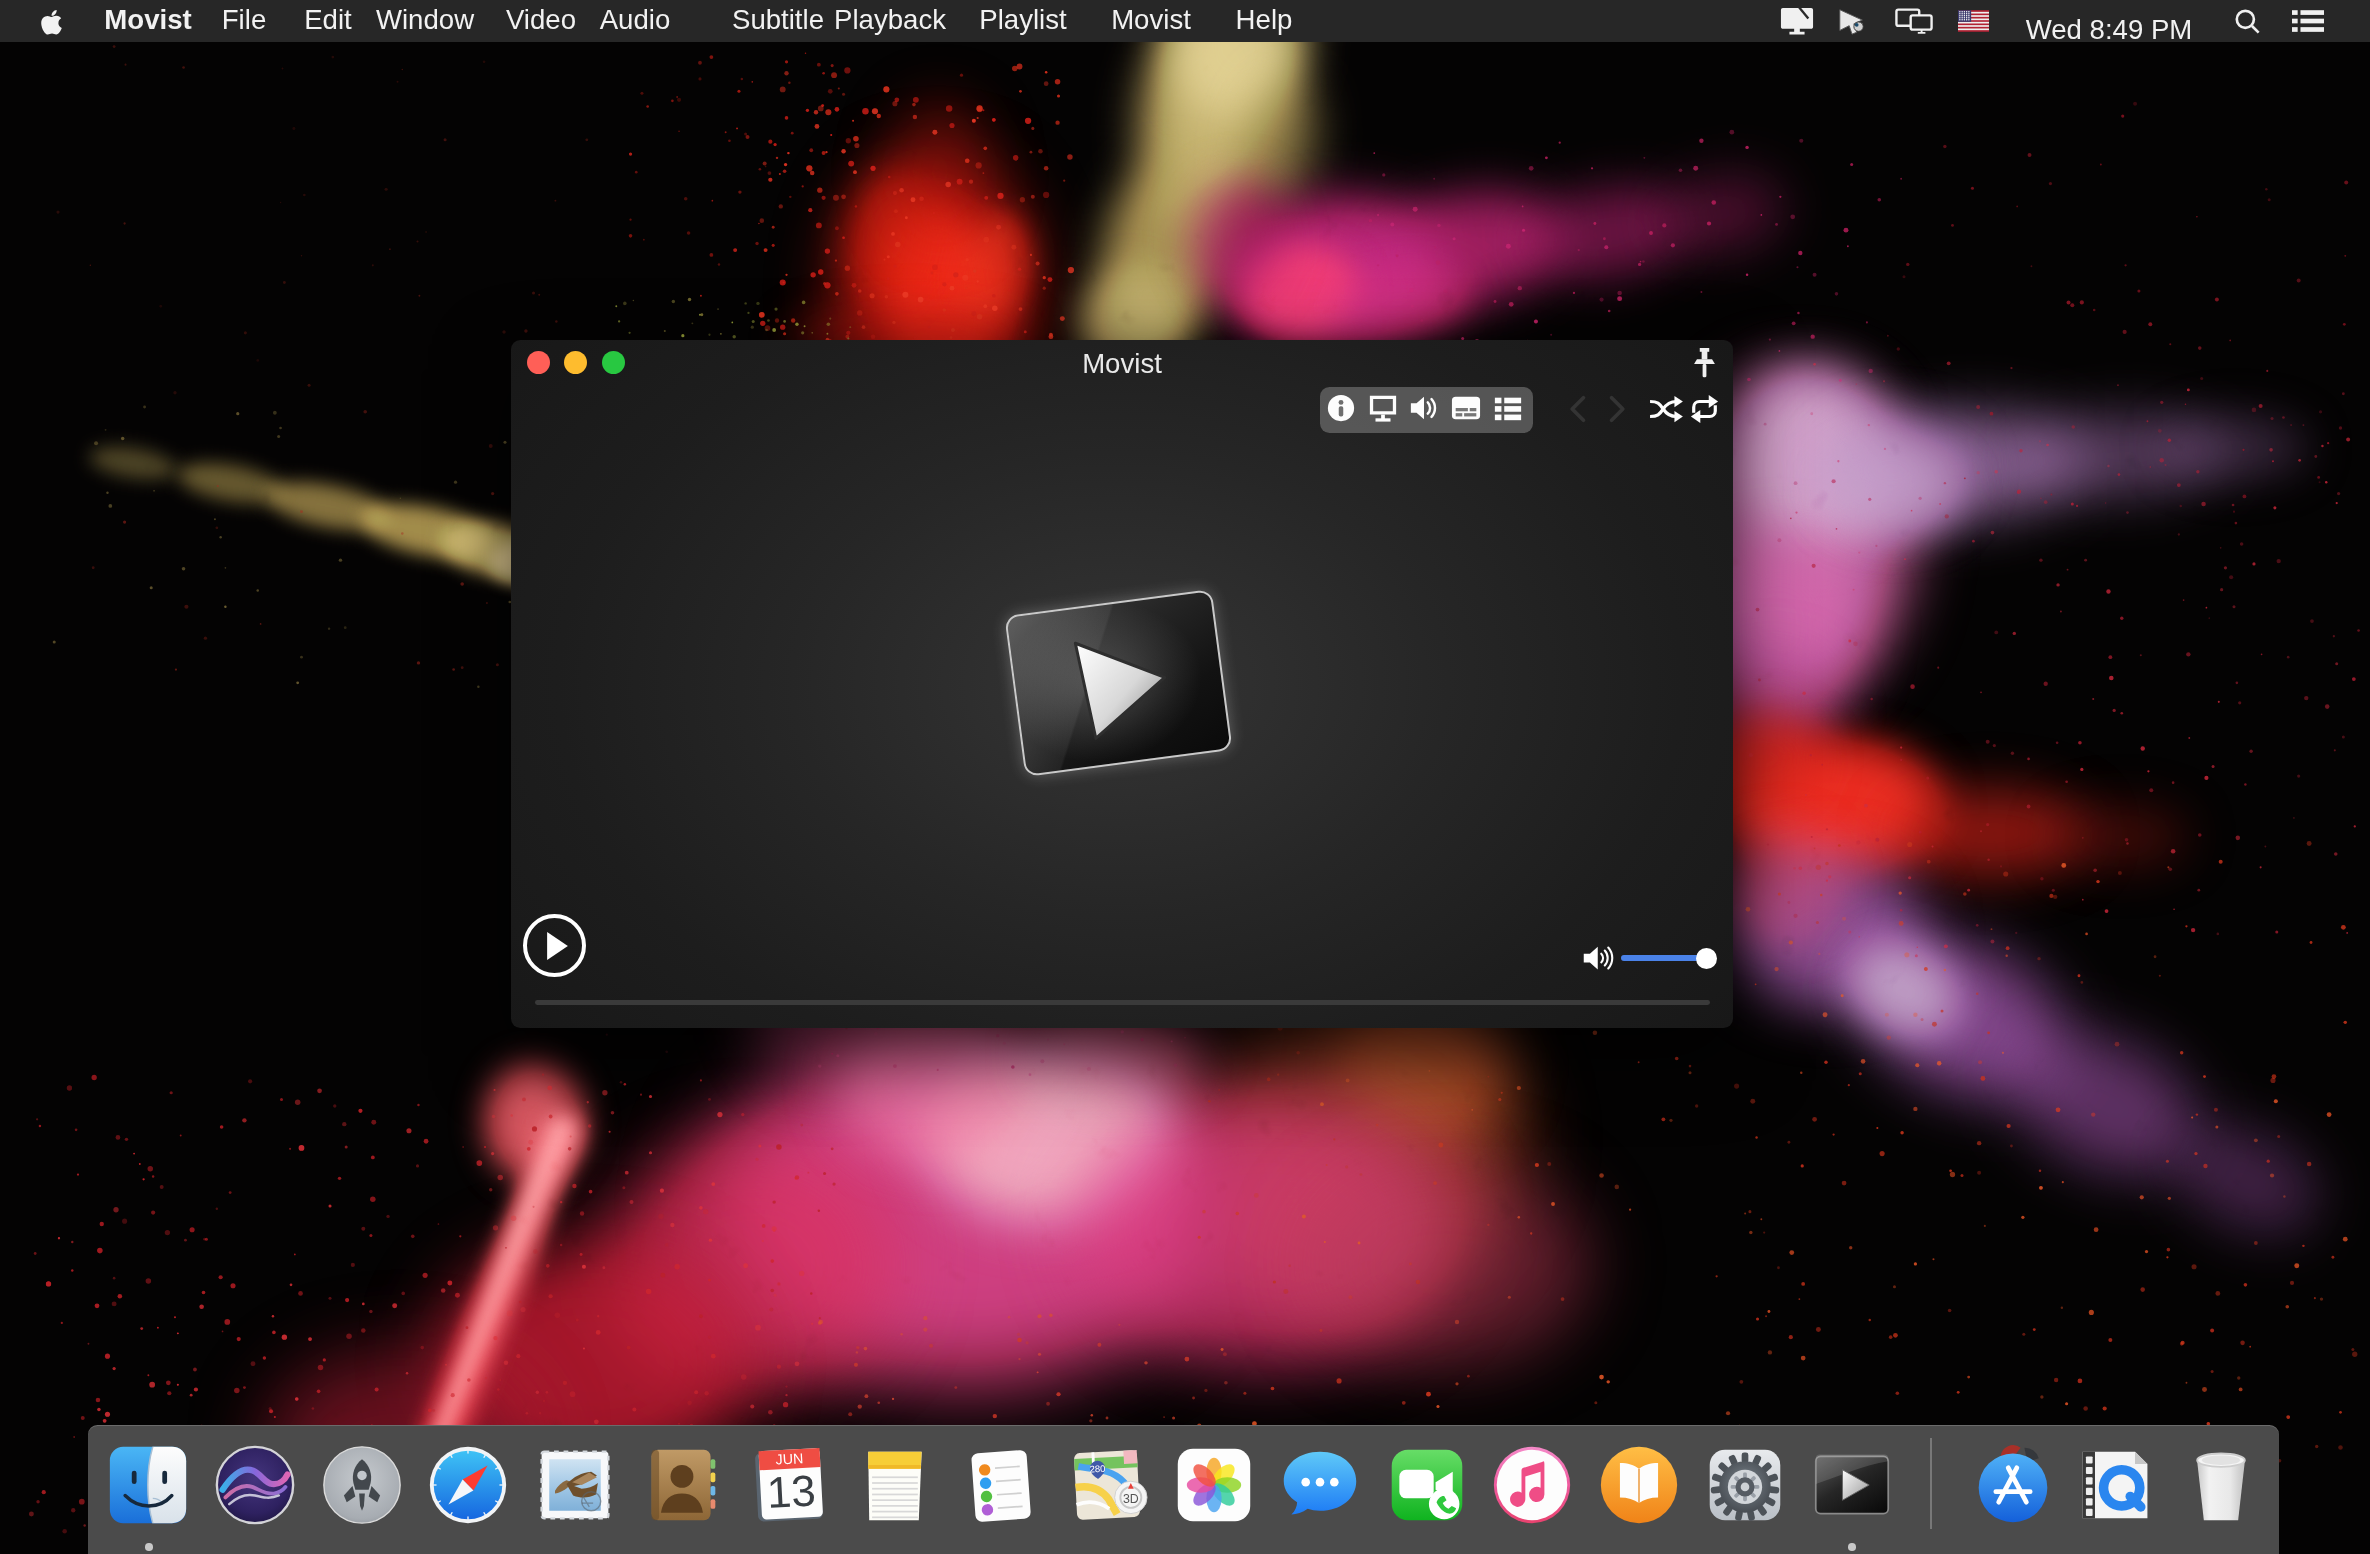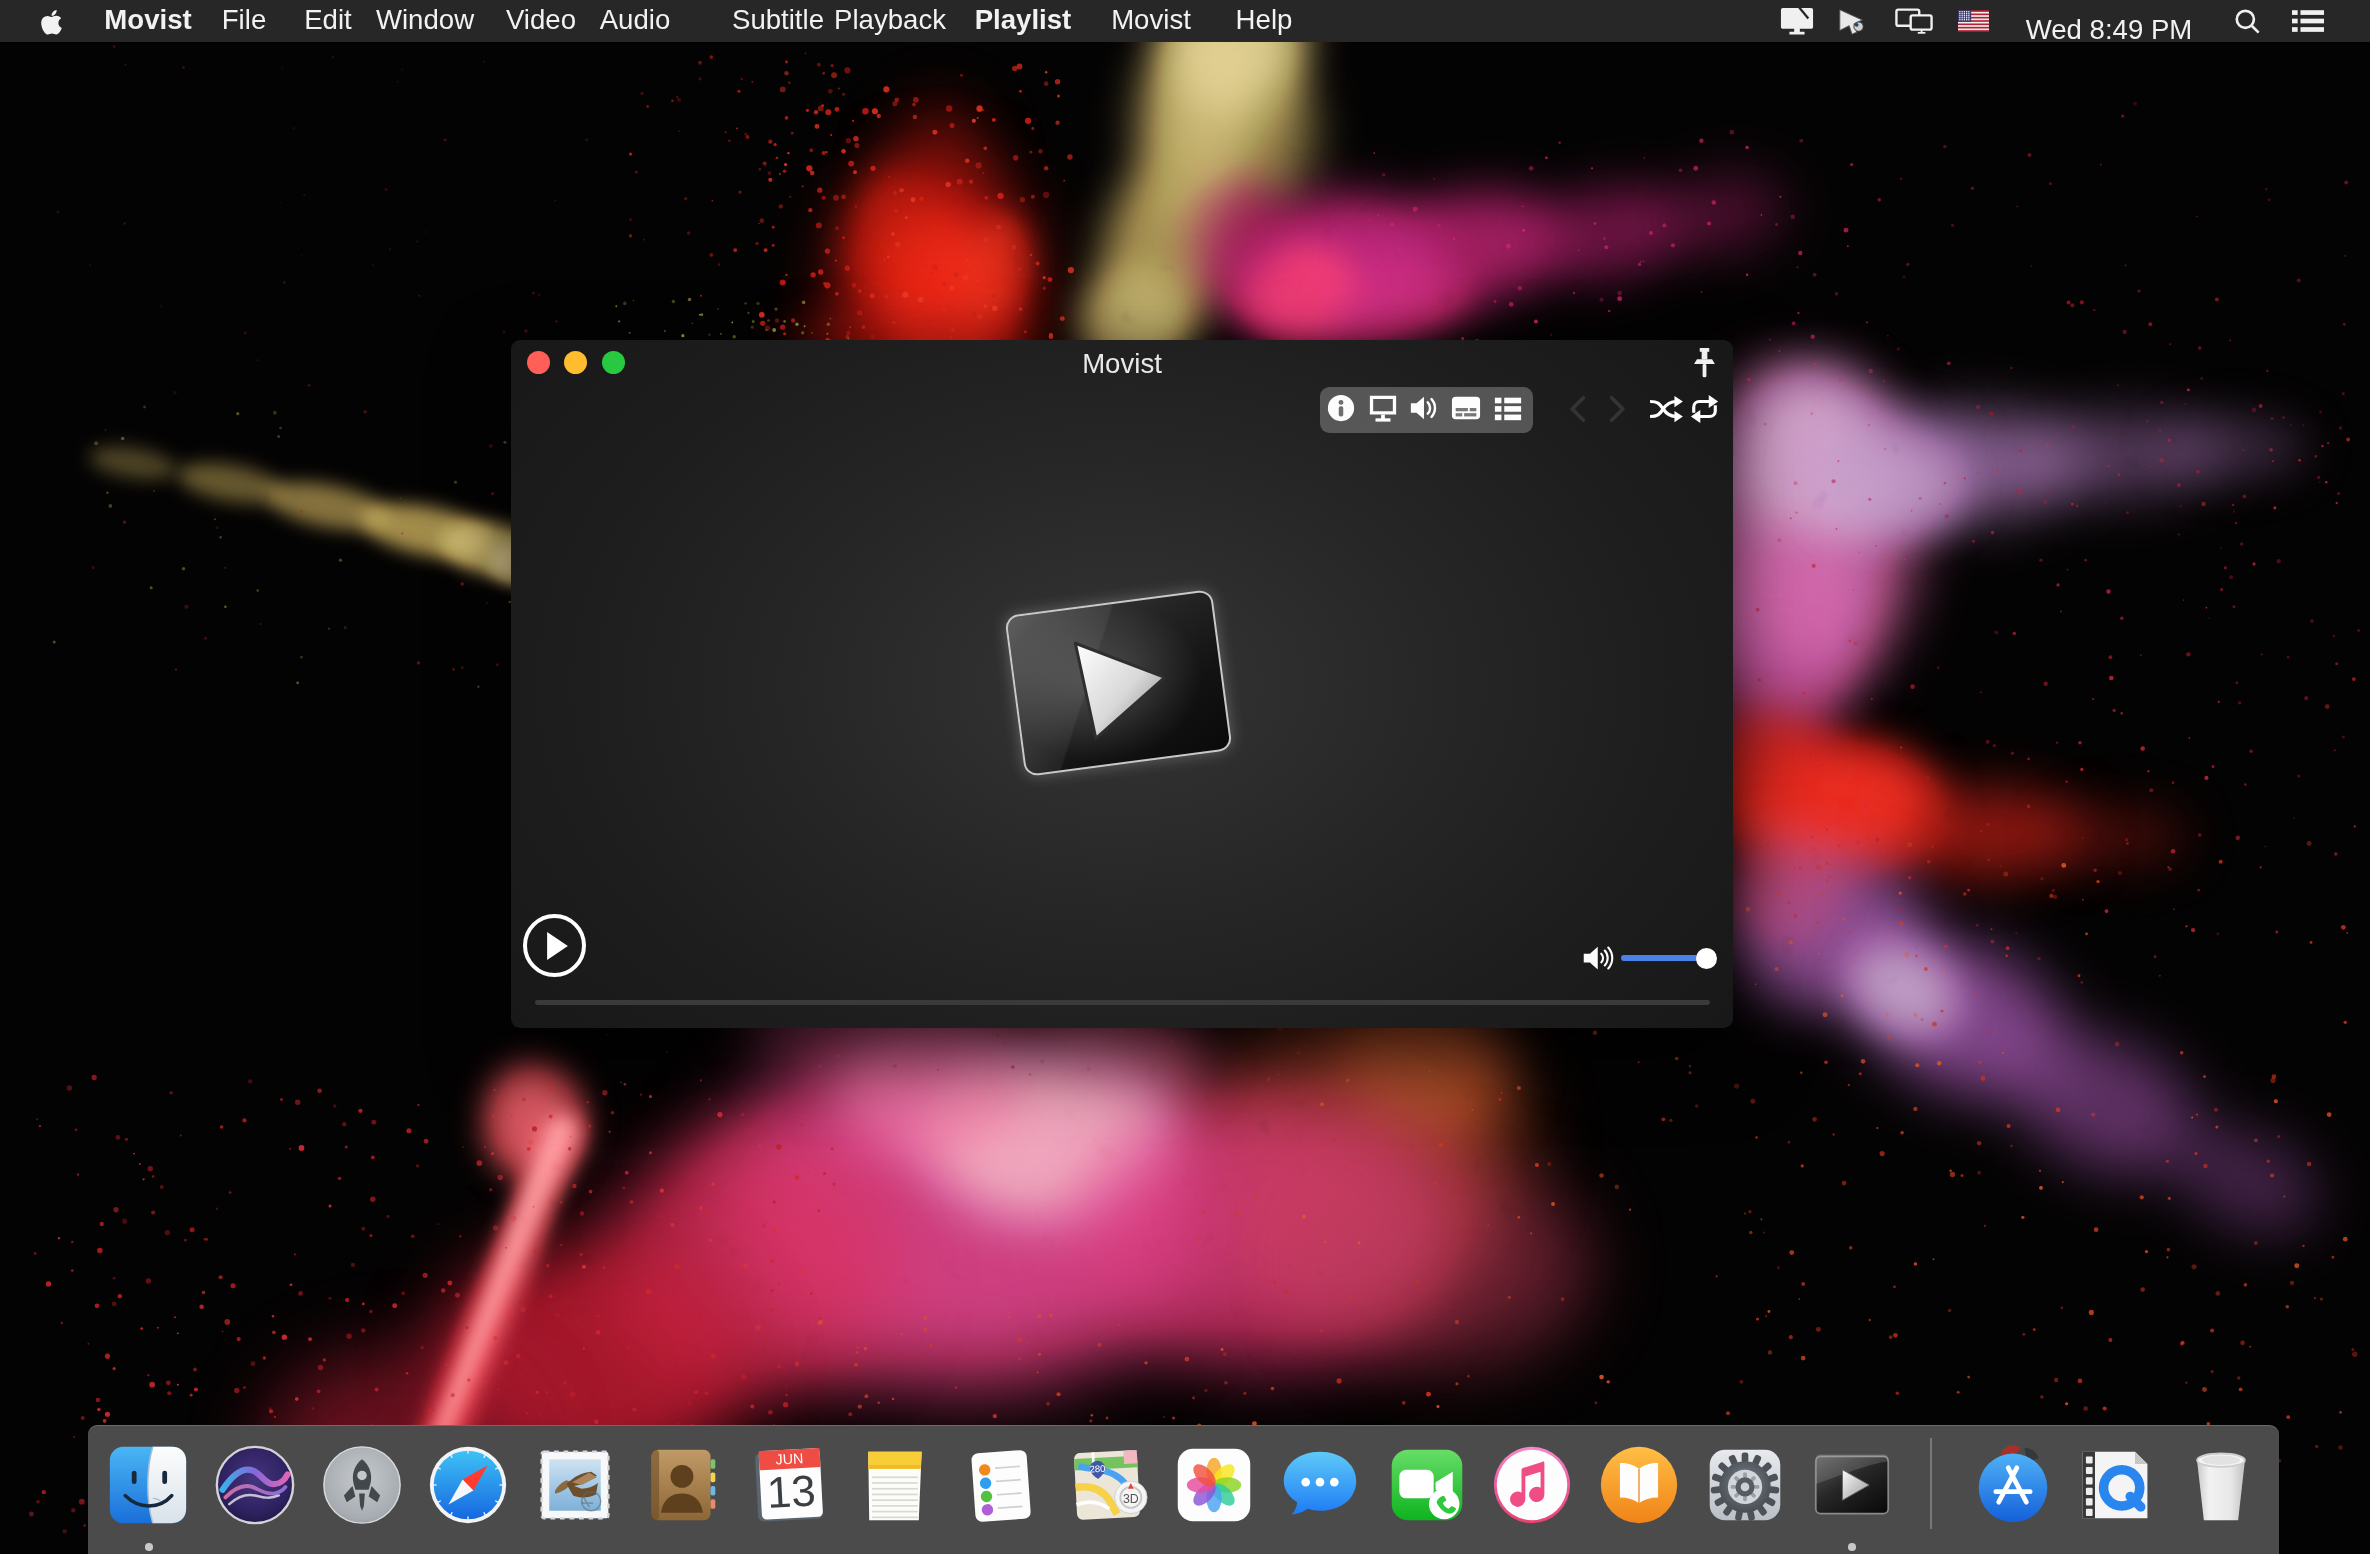--- a/index.html
+++ b/index.html
@@ -1719,21 +1719,21 @@
       <path d="M318.7 268.7c-.2-36.7 16.4-64.4 50-84.8-18.8-26.9-47.2-41.7-84.7-44.6-35.5-2.7-74.3 20.7-88.5 20.7-15 0-49.4-19.7-76.4-19.7C63.3 141.2 4 184.8 4 273.5q0 39.3 14.4 81.2c12.8 36.7 59 126.7 107.2 125.2 25.2-.6 43-17.9 75.8-17.9 31.8 0 48.3 17.9 76.4 17.9 48.6-.7 90.4-82.5 102.6-119.3-65.2-30.7-61.7-90-61.7-91.9zm-56.6-164.2c27.3-32.4 24.8-61.9 24-72.5-24.1 1.4-52 16.4-67.9 34.9-17.5 19.8-27.8 44.3-25.6 71.9 26.1 2 49.9-11.4 69.5-34.3z"></path>
     </svg>
 <span style="position:absolute;left:148px;top:3.8px;transform:translateX(-50%);font-weight:bold;">Movist</span>
 <span style="position:absolute;left:244px;top:3.8px;transform:translateX(-50%);">File</span>
 <span style="position:absolute;left:328px;top:3.8px;transform:translateX(-50%);">Edit</span>
 <span style="position:absolute;left:425px;top:3.8px;transform:translateX(-50%);">Window</span>
 <span style="position:absolute;left:533px;top:3.8px;transform:translateX(-50%);margin-left:8px;">Video</span>
 <span style="position:absolute;left:635px;top:3.8px;transform:translateX(-50%);">Audio</span>
 <span style="position:absolute;left:751px;top:3.8px;transform:translateX(-50%);margin-left:27px;">Subtitle</span>
 <span style="position:absolute;left:890px;top:3.8px;transform:translateX(-50%);">Playback</span>
-<span style="position:absolute;left:1023px;top:3.8px;transform:translateX(-50%);font-weight:bold;">Playlist</span>
+<span style="position:absolute;left:1023px;top:3.8px;transform:translateX(-50%);">Playlist</span>
 <span style="position:absolute;left:1151px;top:3.8px;transform:translateX(-50%);">Movist</span>
 <span style="position:absolute;left:1264px;top:3.8px;transform:translateX(-50%);">Help</span>
 <svg style="position:absolute;left:1780px;top:6.7px" width="34" height="28.5" viewBox="0 0 36 30">
       <path fill="#f0f0f0" d="M3 1h30c1.1 0 2 .9 2 2v18c0 1.1-.9 2-2 2H21v3h5v3H10v-3h5v-3H3c-1.1 0-2-.9-2-2V3c0-1.1.9-2 2-2z"></path>
       <path stroke="#2a2a2a" stroke-width="2.5" d="M20 0l10 12"></path>
     </svg>
 <svg style="position:absolute;left:1836px;top:5.7px" width="32" height="30" viewBox="0 0 34 32">
       <path fill="#e8e8e8" d="M4 4l24 11-9 4 3 9-5 2-3-9-10 5z" stroke="#555" stroke-width="1"></path>
       <circle cx="24" cy="22" r="5" fill="#cfcfcf" stroke="#333"></circle>
       <circle cx="22" cy="20" r="2" fill="#1a4a6a"></circle>

